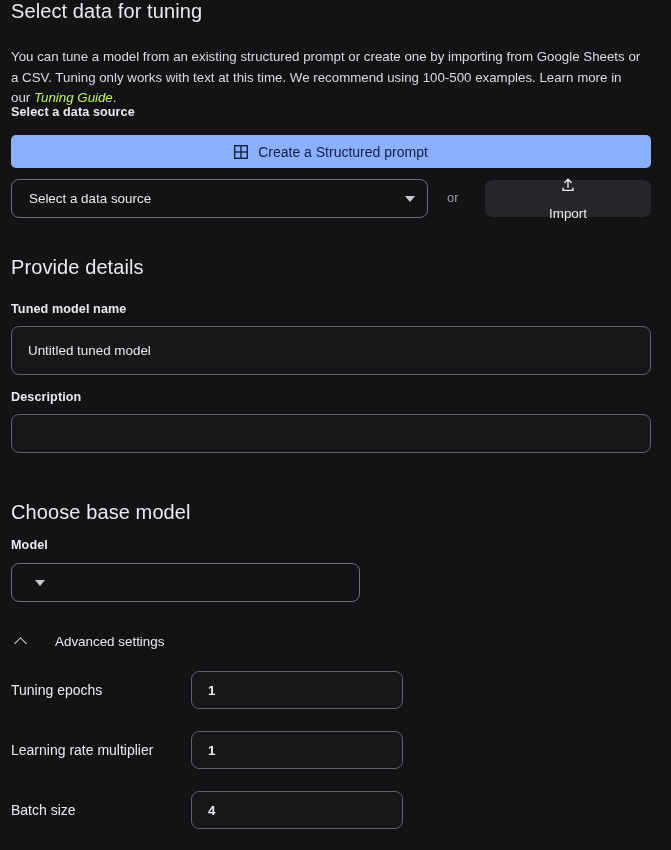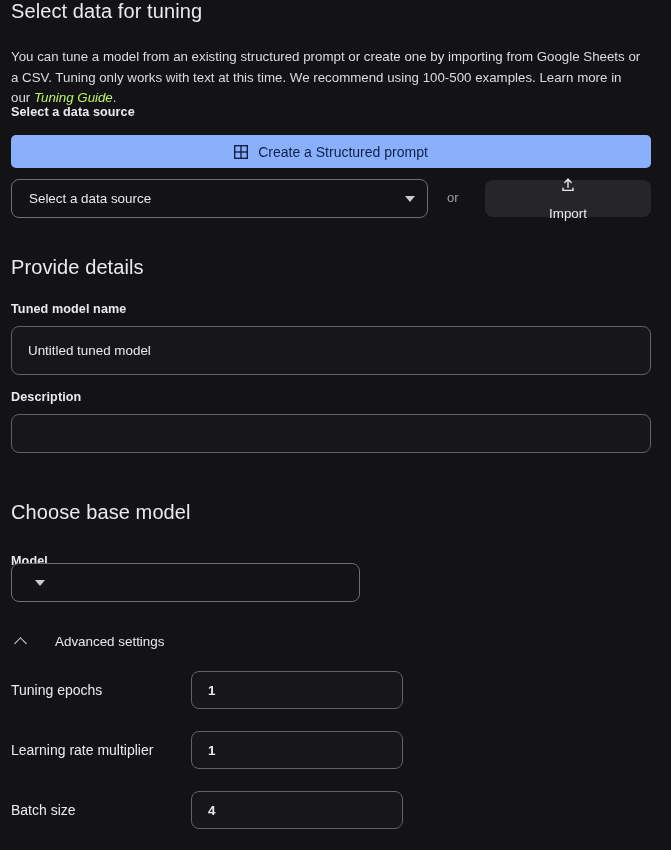--- a/index.html
+++ b/index.html
@@ -223,21 +223,21 @@
     outline: none;
   }
   #tuning-epochs-input { top: 671px; }
   #learning-rate-input { top: 731px; }
   #batch-size-input   { top: 791px; }
 
   
   #label-data-source { position: absolute; left: 11px; top: 104px; }
   #label-tuned-model-name { position: absolute; left: 11px; top: 301px; }
   #label-description { position: absolute; left: 11px; top: 389px; }
-  #label-model { position: absolute; left: 11px; top: 553px; }
+  #label-model { position: absolute; left: 11px; top: 537px; }
   #label-tuning-epochs { position: absolute; left: 11px; top: 682px; }
   #label-learning-rate { position: absolute; left: 11px; top: 742px; }
   #label-batch-size { position: absolute; left: 11px; top: 802px; }
 
   .settings-label {
     font-size: 14px;
     font-weight: 400;
     color: #e8eaed;
     line-height: 17px;
   }

